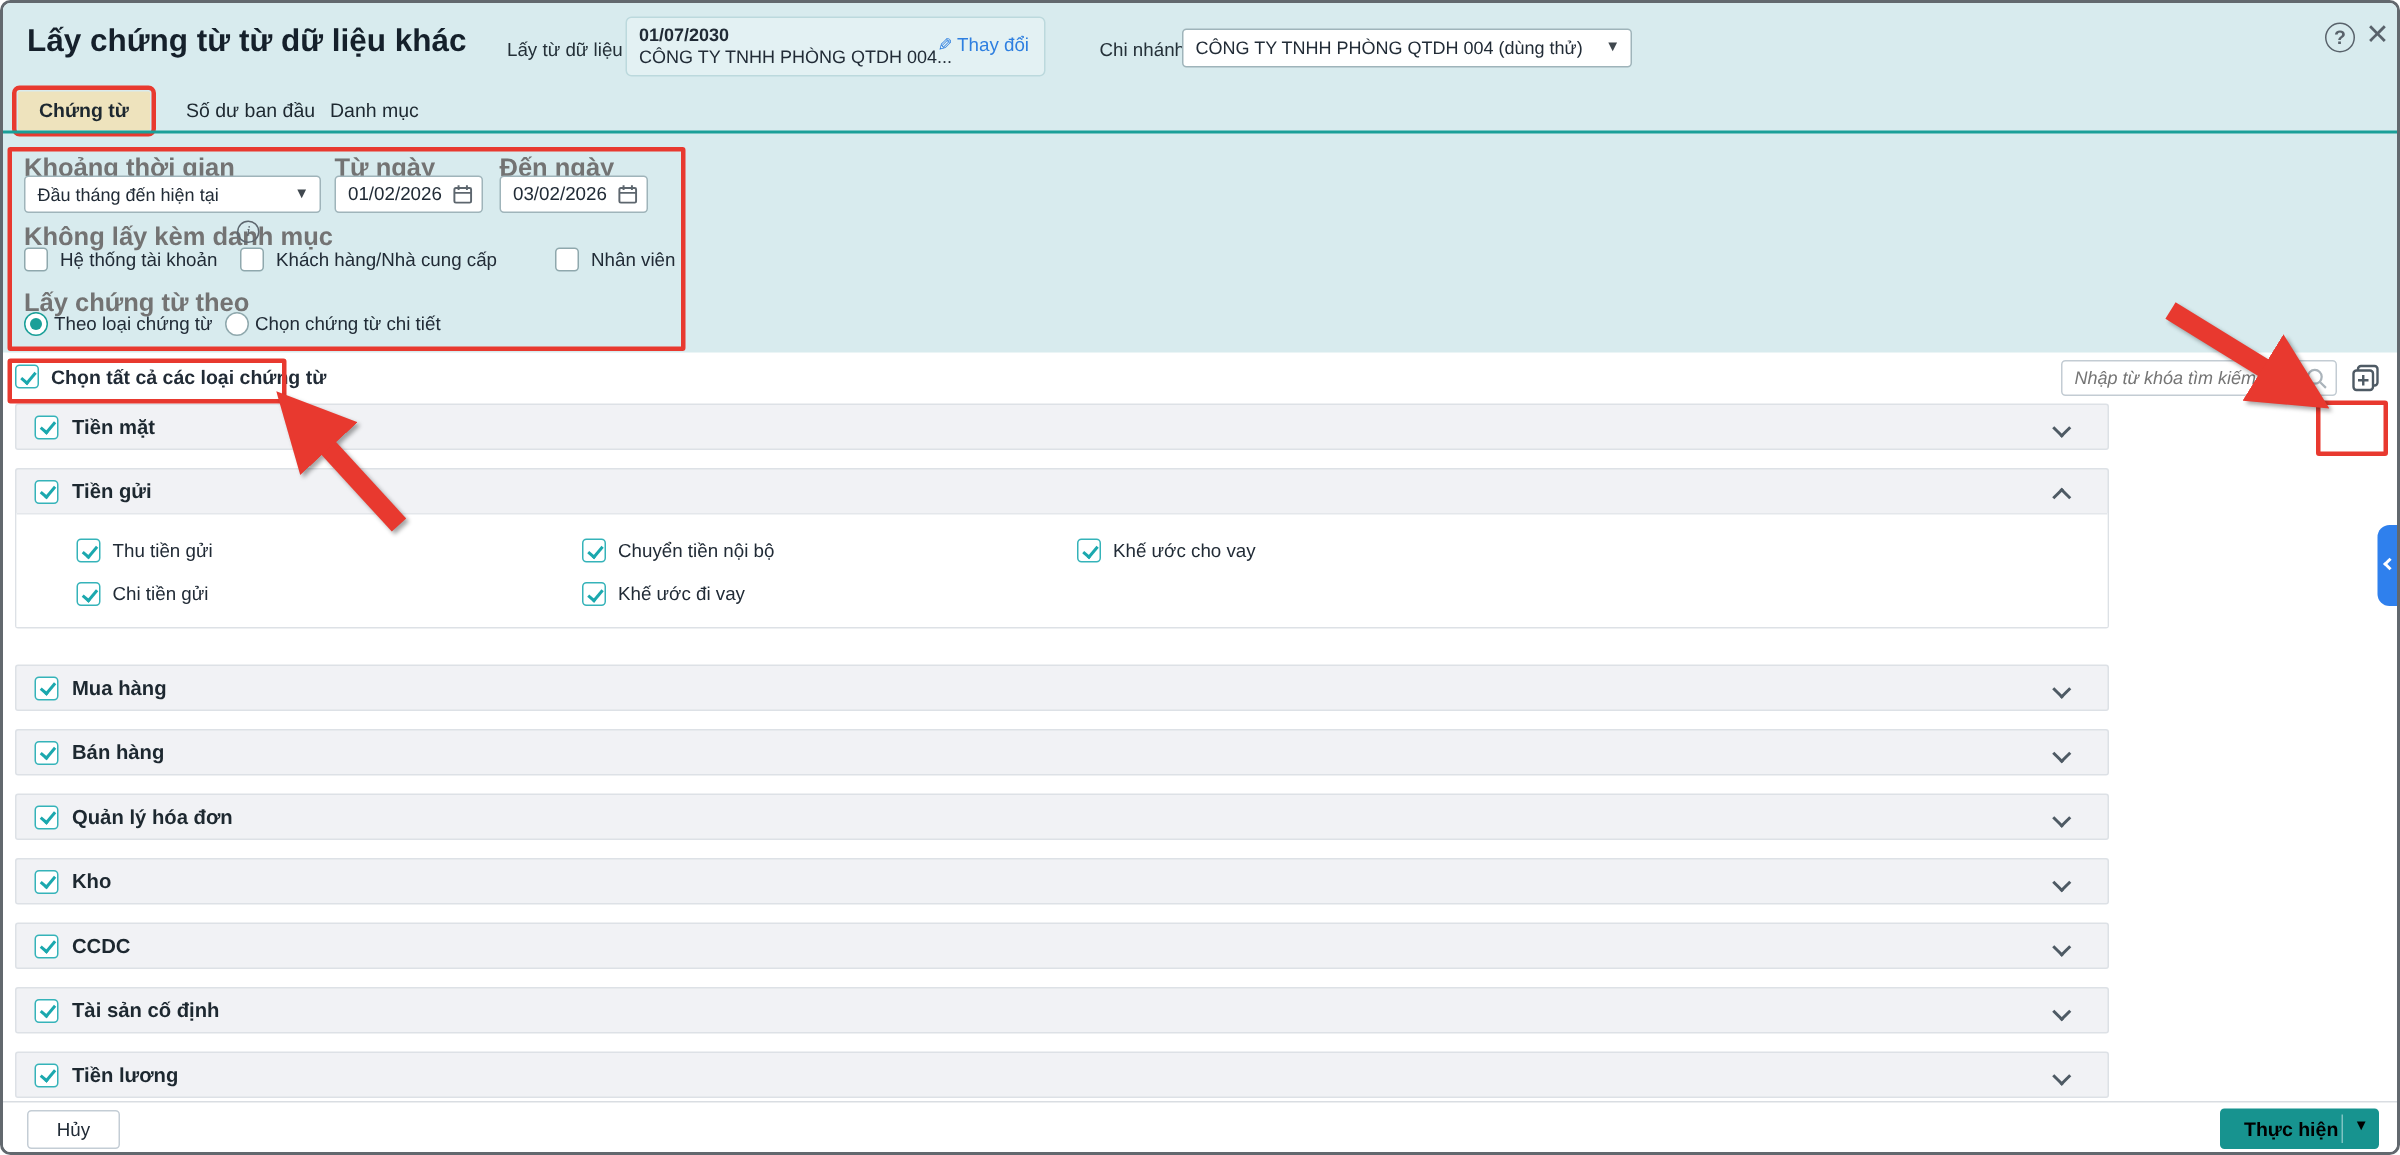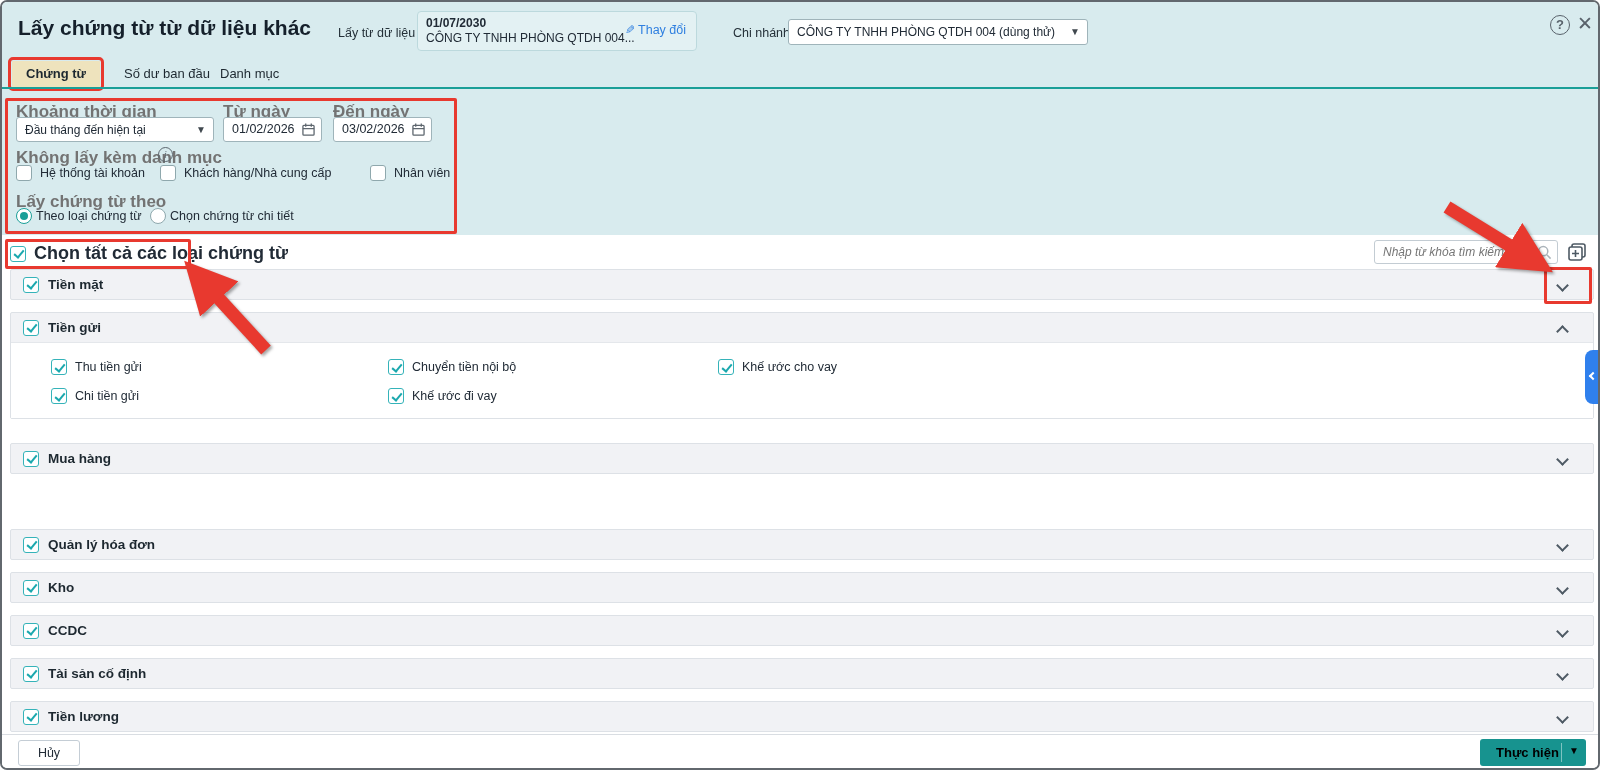--- a/index.html
+++ b/index.html
@@ -73,34 +73,34 @@
   .radio.sel { border-color:#1a9f98; }
   .radio.sel::after { content:""; position:absolute; left:3px; top:3px; width:8px; height:8px; border-radius:50%; background:#1a9f98; }
   
   .redbox { position:absolute; border:3px solid #e8392f; border-radius:2px; pointer-events:none; z-index:40; }
   .ann-filter { left:3px; top:96px; width:452px; height:136px; }
   .ann-selectall { left:3px; top:237px; width:186px; height:30px; }
   .ann-chevron { left:1542px; top:265px; width:48px; height:37px; }
   .arrow-svg { position:absolute; z-index:41; filter:drop-shadow(2px 2px 1.5px rgba(0,0,0,.35)); pointer-events:none; }
   
   .selectall-row { position:absolute; left:8px; top:241px; }
-  .selectall-row .chktext { font-weight:bold; font-size:18px; }
+  .selectall-row .chktext { font-weight:bold; font-size:13px; }
   .search-box {
     position:absolute; left:1372px; top:238px; width:184px; height:24px;
     border:1px solid #c3ccd3; border-radius:3px; background:#fff;
   }
   .search-box input {
     width:100%; height:100%; border:0; outline:0; font-family:inherit;
     font-size:12px; font-style:italic; color:#8a949c; padding:0 24px 0 8px; background:transparent;
   }
   .search-glyph { position:absolute; right:5px; top:4px; }
   .expand-all { position:absolute; left:1564px; top:239px; width:23px; height:23px; cursor:pointer; }
   
   .group {
-    position:absolute; left:8px; width:1584px; background:#f1f2f5;
+    position:absolute; left:8px; width:1396px; background:#f1f2f5;
     border:1px solid #dde1e6; border-radius:2px;text-align:center;
   }
   .group-head { height:29px; display:flex; align-items:center; padding-left:12px; cursor:pointer; position:relative; }
   .group-title { font-size:13.5px; font-weight:bold; margin-left:9px; color:#1d2830; }
   .chev {
     position:absolute; right:26px; top:11px; width:9px; height:9px;
     border-right:2px solid #4e5a64; border-bottom:2px solid #4e5a64; transform:rotate(45deg);
   }
   .chev.up { transform:rotate(-135deg); top:14px; }
   .group-panel {
@@ -274,20 +274,27 @@
   </div>
 
   <div class="group" style="top:441px;">
     <div class="group-head">
       <span class="cb checked"></span>
       <span class="group-title">Mua hàng</span>
       <span class="chev"></span>
     </div>
   </div>
 
+  <div class="group" style="top:484px;">
+    <div class="group-head">
+      <span class="cb checked"></span>
+      <span class="group-title">Bán hàng</span>
+      <span class="chev"></span>
+    </div>
+  </div>
 
   <div class="group" style="top:527px;">
     <div class="group-head">
       <span class="cb checked"></span>
       <span class="group-title">Quản lý hóa đơn</span>
       <span class="chev"></span>
     </div>
   </div>
 
   <div class="group" style="top:570px;">

